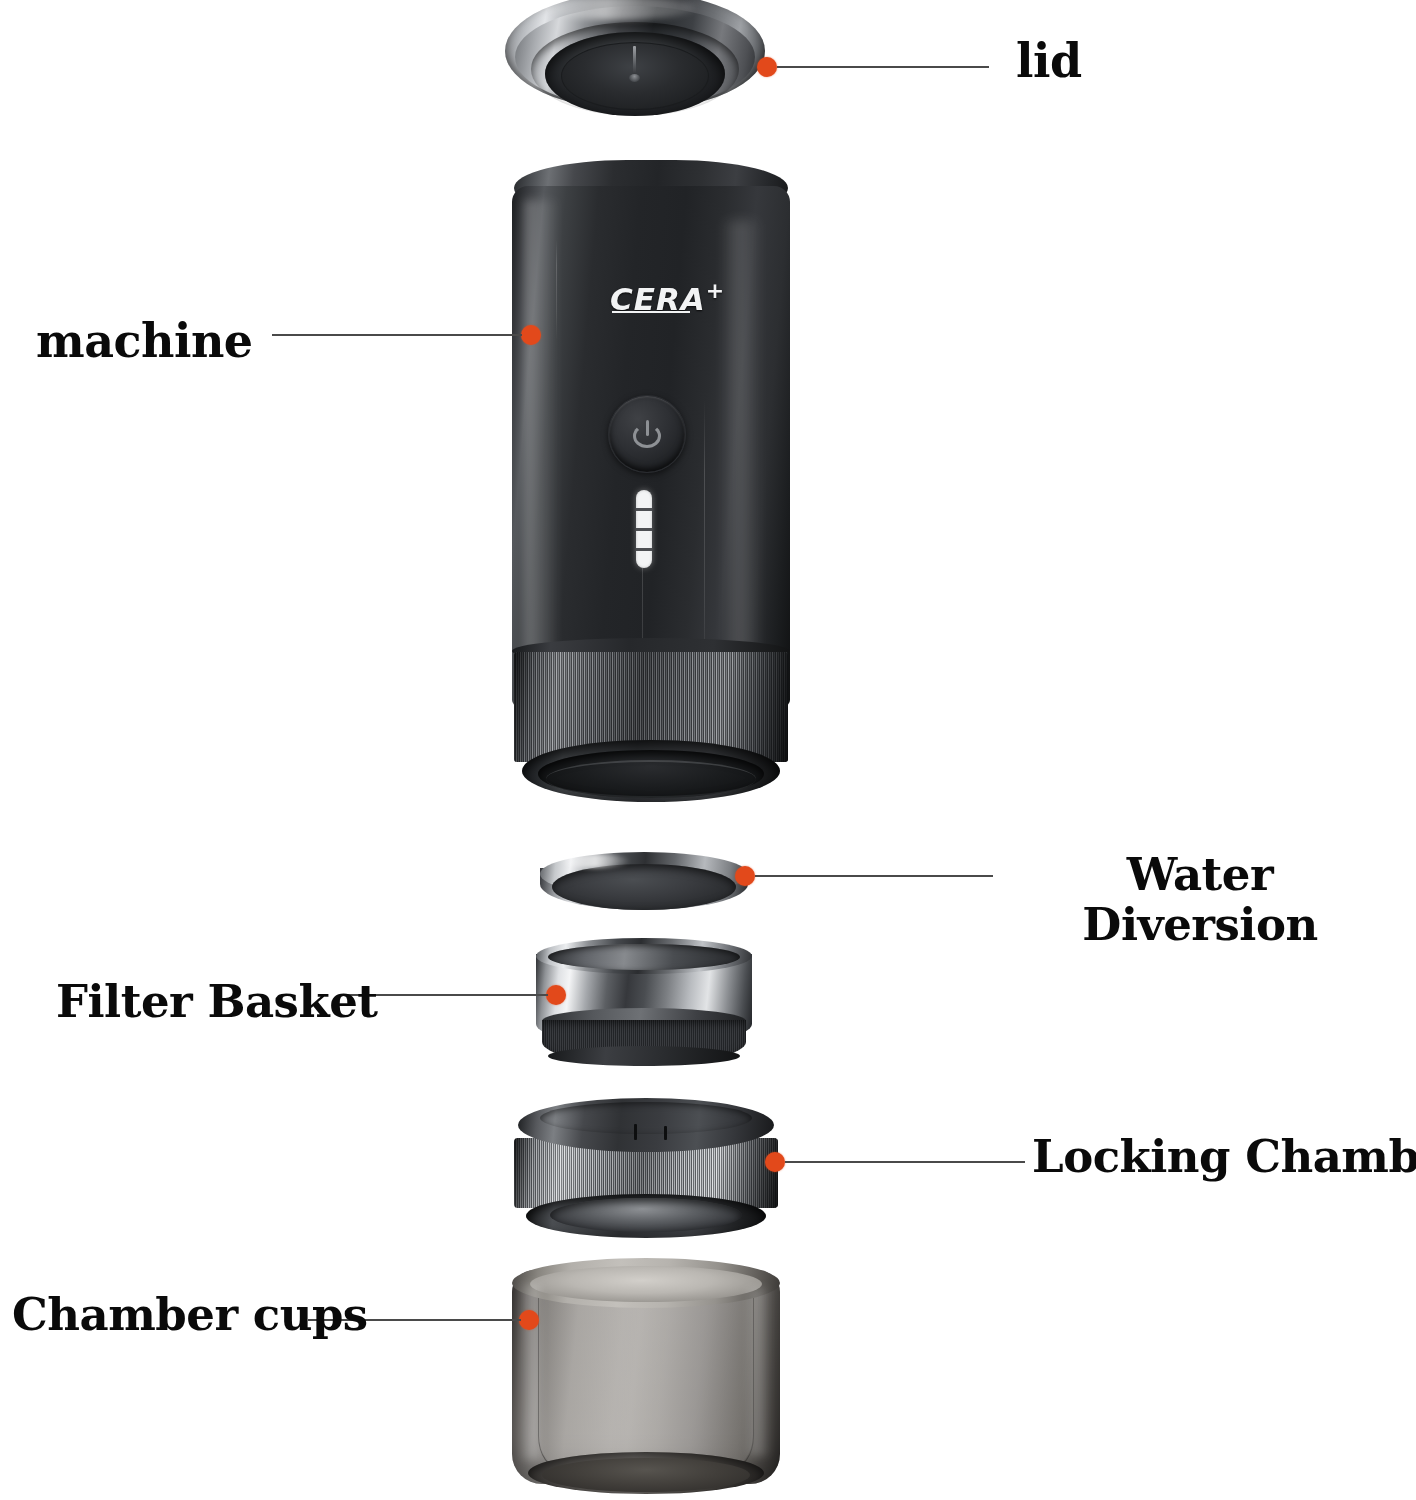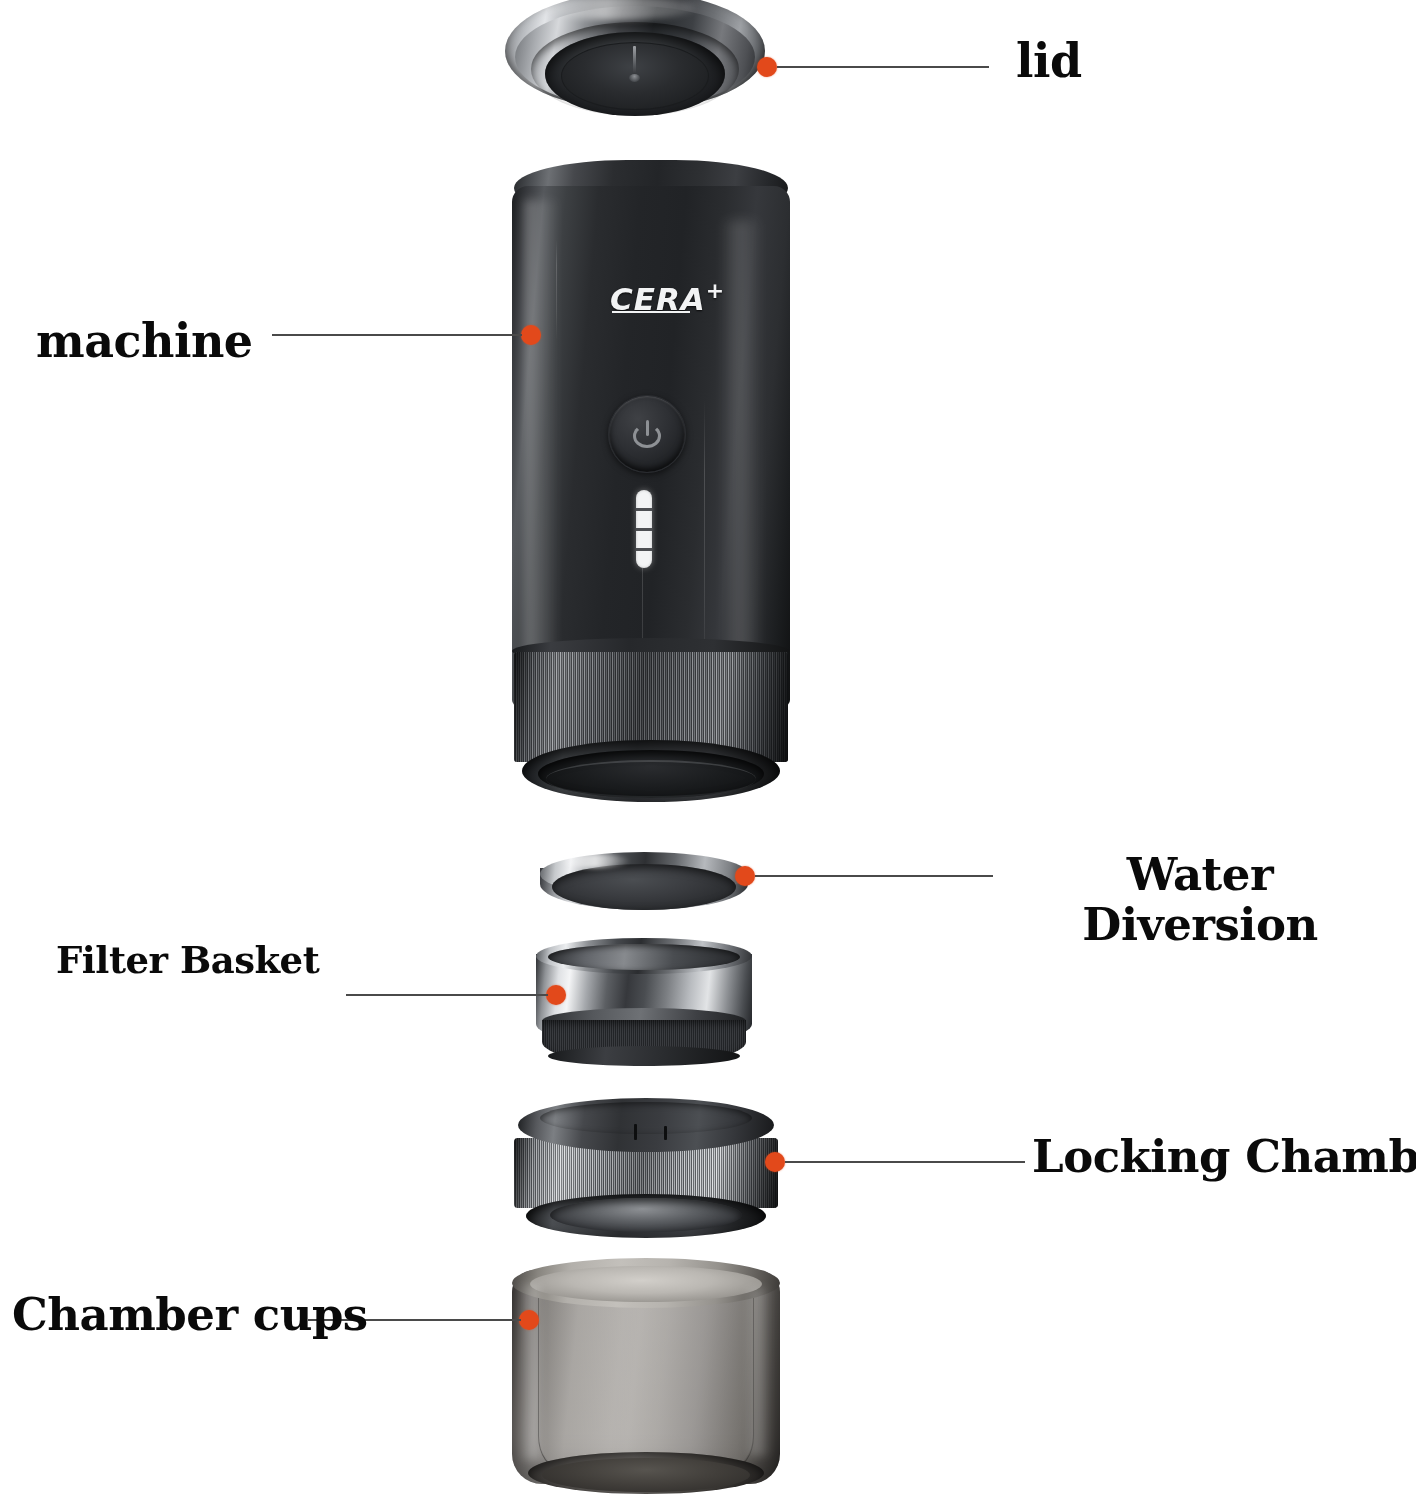--- a/index.html
+++ b/index.html
@@ -671,21 +671,21 @@
   <div class="label" style="left:36px;  top:316px; font-size:46px;">machine</div>
 
   <div class="dot" style="left:735px; top:866px; width:20px; height:20px;"></div>
   <div class="leader" style="left:755px; top:875px; width:238px;"></div>
   <div class="label wrap" style="left:1010px; top:850px; width:380px; font-size:45px;text-align:center;">
     <div>Water Diversion</div>
   </div>
 
   <div class="dot" style="left:546px; top:985px; width:20px; height:20px;"></div>
   <div class="leader" style="left:346px; top:994px; width:202px;"></div>
-  <div class="label" style="left:56px;  top:940px; font-size:37px;">Filter Basket</div>
+  <div class="label" style="left:56px;  top:977px; font-size:45px;">Filter Basket</div>
 
   <div class="dot" style="left:765px; top:1152px; width:20px; height:20px;"></div>
   <div class="leader" style="left:785px; top:1161px; width:240px;"></div>
   <div class="label" style="left:1032px; top:1132px; font-size:45px;">Locking Chamber</div>
 
   <div class="dot" style="left:519px; top:1310px; width:20px; height:20px;"></div>
   <div class="leader" style="left:308px; top:1319px; width:213px;"></div>
   <div class="label" style="left:12px;  top:1290px; font-size:45px;">Chamber cups</div>
 
 </div>

